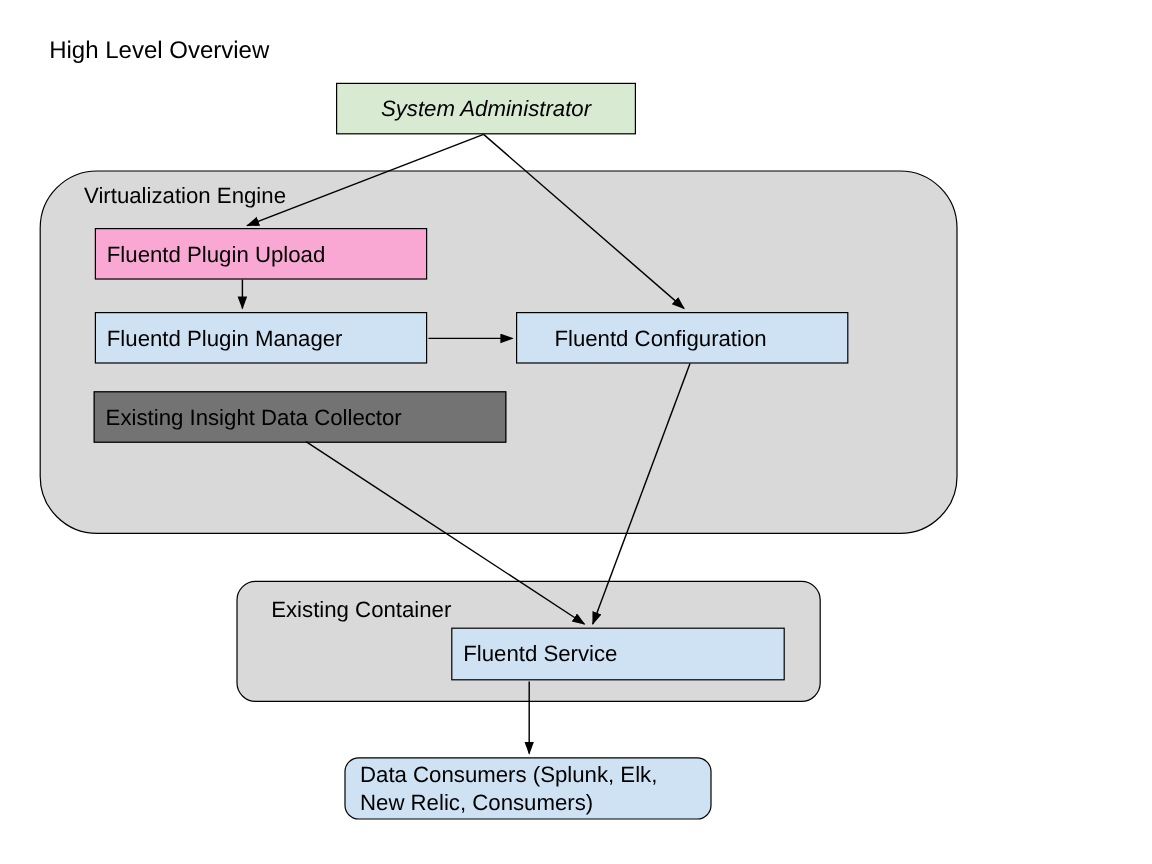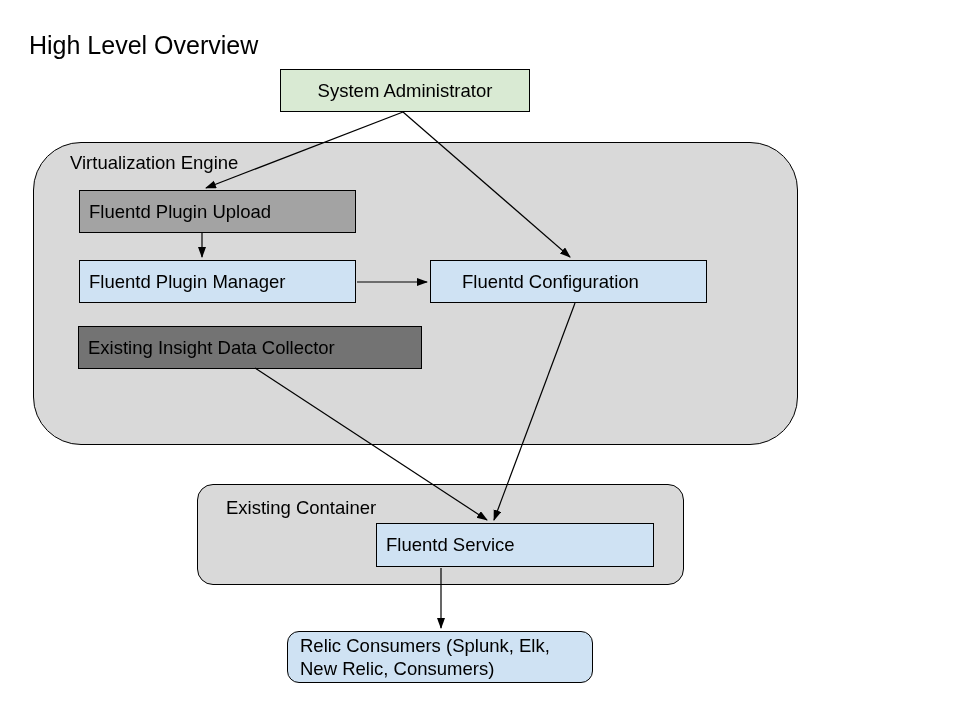--- a/index.html
+++ b/index.html
@@ -11,23 +11,23 @@
   }
   .stage {
     position: relative;
     width: 960px;
     height: 720px;
     background: #ffffff;
     overflow: hidden;
   }
   .diagram-title {
     position: absolute;
-    left: 29px;
+    left: 41px;
     top: 31px;
-    font-size: 25px;
+    font-size: 20px;
     white-space: nowrap;
   }
   .group-container {
     position: absolute;
     border: 1px solid #000000;
     box-sizing: border-box;
   }
   .group-container .group-label {
     position: absolute;
     font-size: 18.5px;
@@ -58,21 +58,21 @@
   .node {
     position: absolute;
     border: 1px solid #000000;
     box-sizing: border-box;
     font-size: 18.5px;
     display: flex;
     align-items: center;
     padding: 0 9px;
     white-space: nowrap;
   }
-  .node.centered { justify-content: center; }
+  .node.centered { justify-content: center; font-style: italic; }
   #system-administrator { left: 280px; top: 69px;  width: 250px; height: 43px; }
   #fluentd-plugin-upload { left: 79px;  top: 190px; width: 277px; height: 43px; }
   #fluentd-plugin-manager { left: 79px;  top: 260px; width: 277px; height: 43px; }
   #fluentd-configuration { left: 430px; top: 260px; width: 277px; height: 43px; padding-left: 31px; }
   #existing-insight-data-collector { left: 78px; top: 326px; width: 344px; height: 43px; }
   #fluentd-service { left: 354px; top: 523px; width: 278px; height: 44px; }
   #data-consumers {
     left: 287px;
     top: 631px;
     width: 306px;
@@ -104,42 +104,42 @@
   </div>
 
   <div class="group-container" id="systemd-container" style="background-color: rgb(217, 217, 217);">
     <div class="group-label">Existing Container</div>
   </div>
 
   <div class="node centered" id="system-administrator" style="background-color: rgb(217, 234, 211);">
     <span>System Administrator</span>
   </div>
 
-  <div class="node" id="fluentd-plugin-upload" style="background-color: #a3a3a3; align-items: center;">
+  <div class="node" id="fluentd-plugin-upload" style="background-color: #f9a8d4; align-items: center;">
     <span>Fluentd Plugin Upload</span>
   </div>
 
   <div class="node" id="fluentd-plugin-manager" style="background-color: rgb(207, 226, 243);">
     <span>Fluentd Plugin Manager</span>
   </div>
 
   <div class="node" id="fluentd-configuration" style="background-color: rgb(207, 226, 243);">
     <span>Fluentd Configuration</span>
   </div>
 
   <div class="node" id="existing-insight-data-collector" style="background-color: #737373;">
     <span>Existing Insight Data Collector</span>
   </div>
 
   <div class="node" id="fluentd-service" style="background-color: rgb(207, 226, 243); margin-left: 22px;">
     <span>Fluentd Service</span>
   </div>
 
   <div class="node" id="data-consumers" style="background-color: rgb(207, 226, 243);">
-    <div class="line">Relic Consumers (Splunk, Elk,</div>
+    <div class="line">Data Consumers (Splunk, Elk,</div>
     <div class="line">New Relic, Consumers)</div>
   </div>
 
   <svg id="edges" viewBox="0 0 960 720" xmlns="http://www.w3.org/2000/svg">
     <defs>
       <marker id="arrowhead" markerUnits="userSpaceOnUse" markerWidth="12" markerHeight="10" refX="10" refY="4" orient="auto">
         <path d="M0,0 L11,4 L0,8 Z" fill="#000000"></path>
       </marker>
     </defs>
   <line x1="403" y1="112" x2="206" y2="188" stroke="#000000" stroke-width="1.2" marker-end="url(#arrowhead)"></line>

